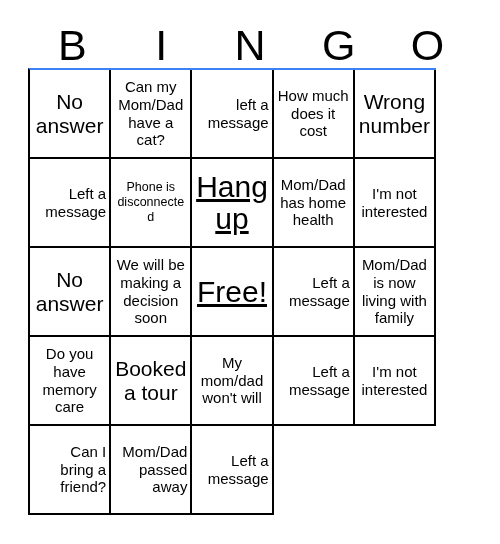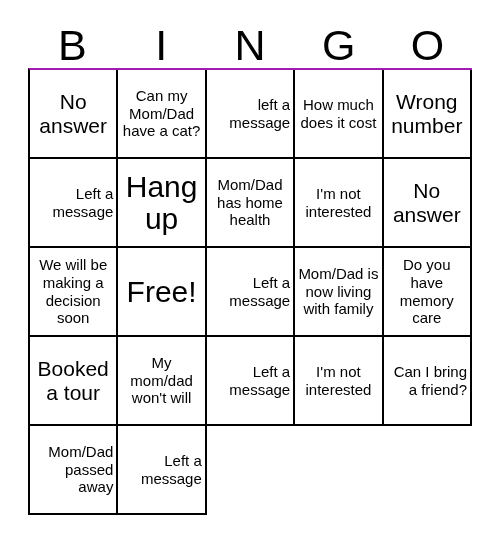--- a/index.html
+++ b/index.html
@@ -38,24 +38,24 @@
     font-weight: 400;
     letter-spacing: 0px;
     color: #000000;
     user-select: none;
   }
   
   .grid {
     position: absolute;
     left: 28px;
     top: 68px;
-    width: 444px;
+    width: 408px;
     height: 447px;
     box-sizing: border-box;
-    border-top: 2px solid #a21caf;
+    border-top: 2px solid #3b82f6;
     border-left: 2px solid #000;
     display: grid;
     grid-template-columns: repeat(5, 1fr);
     grid-template-rows: repeat(5, 1fr);
   }
   .cell {
     box-sizing: border-box;
     border-right: 2px solid #000;
     border-bottom: 2px solid #000;
     background: #ffffff;
@@ -66,21 +66,21 @@
     padding: 2px 3px;
     overflow: hidden;
   }
   .cell-text {
     display: block;
     width: 100%;
     line-height: 1.12;
     word-wrap: break-word;
   }
   
-  .sz-xl .cell-text { font-size: 30px; line-height: 1.06; }
+  .sz-xl .cell-text { font-size: 30px; line-height: 1.06; text-decoration: underline; }
   .sz-lg .cell-text { font-size: 21px; line-height: 1.13; }
   .sz-md .cell-text { font-size: 15px; line-height: 1.17; text-align: right; }
   .sz-sm .cell-text { font-size: 15px; line-height: 1.18; }
   .sz-xs .cell-text { font-size: 12.5px; line-height: 1.2; }
   .free .cell-text { font-size: 30px; }
 </style>
 </head>
 <body>
 
 <div class="card">
@@ -106,20 +106,23 @@
       </div>
     <div class="cell sz-sm">
         <span class="cell-text">How much does it cost</span>
       </div>
     <div class="cell sz-lg">
         <span class="cell-text">Wrong number</span>
       </div>
 
     <div class="cell sz-md">
         <span class="cell-text">Left a message</span>
+      </div>
+    <div class="cell sz-xs">
+        <span class="cell-text">Phone is disconnected</span>
       </div>
     <div class="cell sz-xl">
         <span class="cell-text">Hang up</span>
       </div>
     <div class="cell sz-sm">
         <span class="cell-text">Mom/Dad has home health</span>
       </div>
     <div class="cell sz-sm">
         <span class="cell-text">I'm not interested</span>
       </div>

